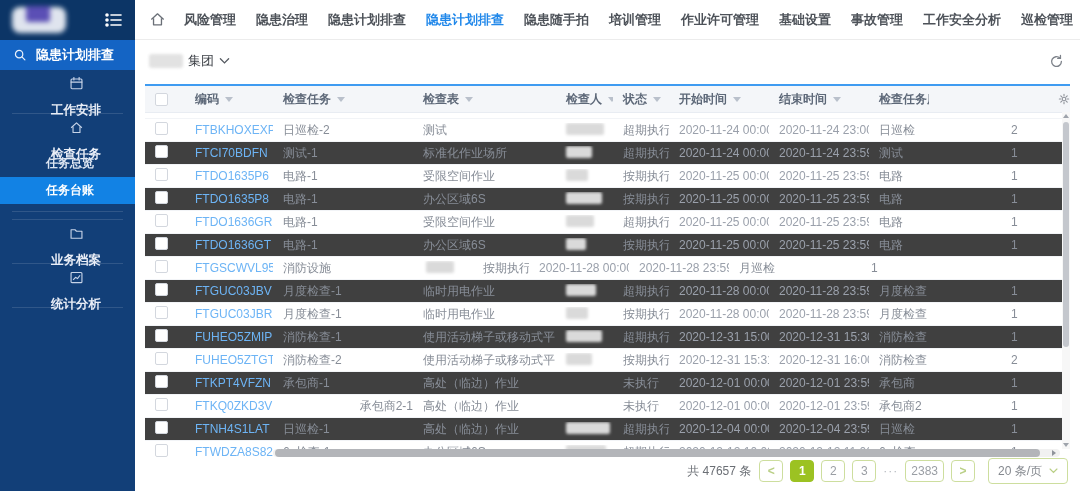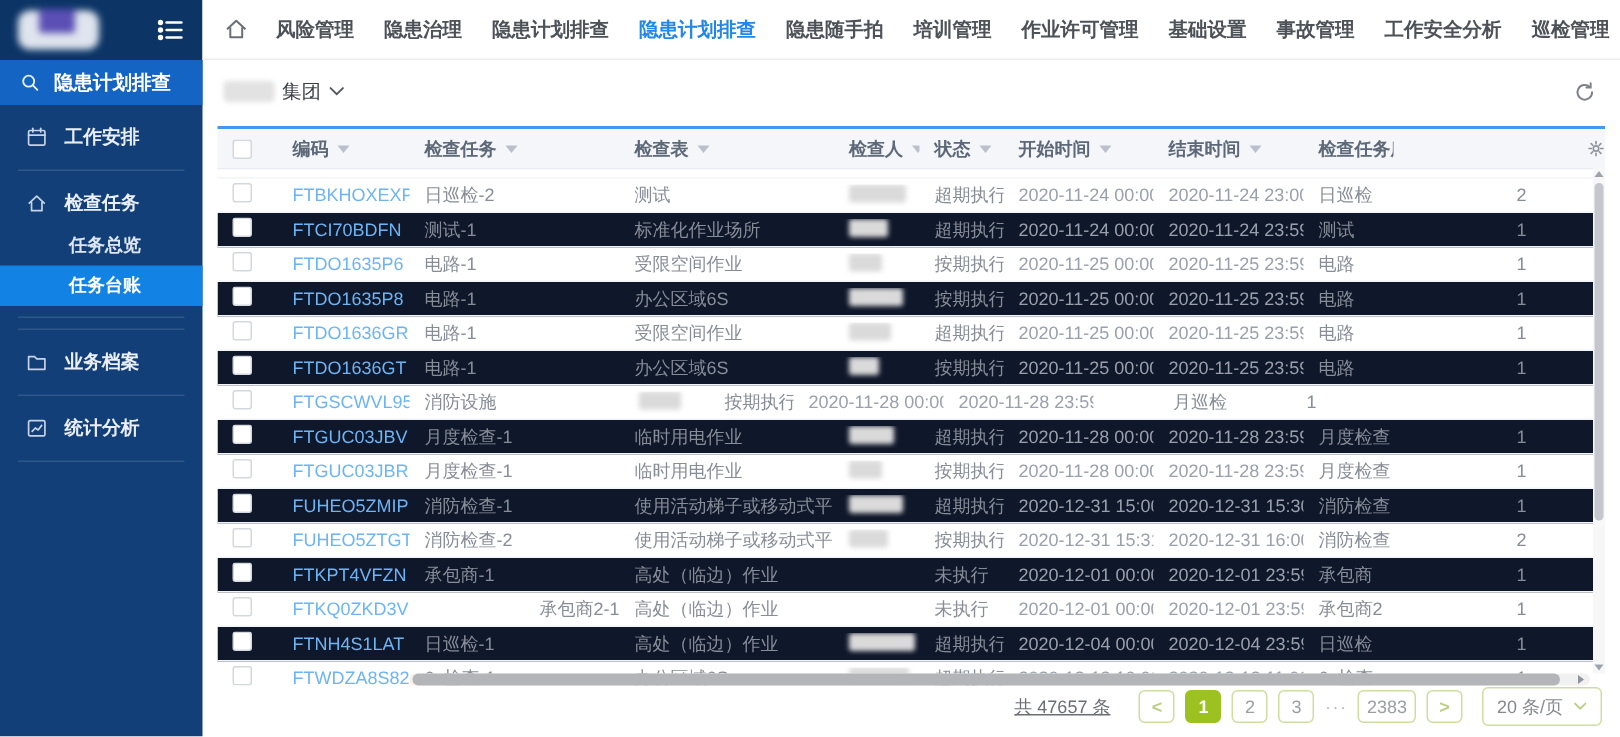--- a/index.html
+++ b/index.html
@@ -33,21 +33,21 @@
   
   .sidebar{position:absolute;top:40px;left:0;width:135px;height:451px;background:var(--sidebar-bg);z-index:4;}
   .module-header{
     height:30px;background:var(--module-bg);color:#fff;
     display:flex;align-items:center;gap:9px;padding-left:13px;
     font-size:13px;font-weight:700;cursor:pointer;
   }
   .module-header .ic{color:#eaf1fb;}
   .side-item{
     height:30px;display:flex;align-items:center;gap:11px;padding-left:17px;
-    color:#e9eef7;font-size:12.5px;font-weight:700;cursor:pointer;margin-top:6px;
+    color:#e9eef7;font-size:12.5px;font-weight:700;cursor:pointer;margin-top:6px;flex-direction:column;
   }
   .side-item .ic{color:#c7d4e8;}
   .side-sub{
     height:27px;display:flex;align-items:center;padding-left:46px;
     color:#dde6f2;font-size:12px;font-weight:700;cursor:pointer;
   }
   .side-sub.active{background:var(--active-blue);color:#fff;}
   .sdiv{height:1px;background:rgba(255,255,255,.13);margin:7px 12px 0 12px;}
 
   
@@ -65,21 +65,21 @@
     border-top:2px solid var(--header-border);background:#f4f6f9;border-bottom:1px solid #e8ecf2;
   }
   .th{display:flex;align-items:center;gap:6px;padding-left:10px;box-sizing:border-box;
       font-size:12px;font-weight:700;color:#5d6878;white-space:nowrap;overflow:hidden;flex:none;}
   .caret{width:0;height:0;border-left:4px solid transparent;border-right:4px solid transparent;
          border-top:5px solid #b9c0cb;flex:none;cursor:pointer;}
   .col-gear{position:absolute;right:0;top:7px;color:#8f939b;cursor:pointer;}
   .tbody{position:relative;overflow:hidden;height:344px;background:#fff;}
   .tr{display:flex;align-items:center;height:22px;border-bottom:1px solid #f2f4f7;
       font-size:12px;color:#878d97;}
-  .tr.striped{background:#0f172a;}
+  .tr.striped{background:#404040;}
   .tr.sliver{height:5px;background:#fff;}
   .td{padding-left:10px;box-sizing:border-box;white-space:nowrap;overflow:hidden;flex:none;}
   .td a{color:var(--link-blue);text-decoration:none;cursor:pointer;}
   .td.date{color:#9aa0ab;}
   .checkbox{width:13px;height:13px;border:1px solid #d3d7de;border-radius:2px;background:#fff;
             display:inline-block;box-sizing:border-box;cursor:pointer;}
   .th .checkbox{margin-left:0;}
   .checker-blob{height:12px;background:#dadada;border-radius:2px;filter:blur(1.6px);display:inline-block;}
 
   
@@ -88,21 +88,21 @@
   .varrow.up{top:2px;border-bottom:4px solid #9ea3ab;}
   .varrow.down{bottom:2px;border-top:4px solid #9ea3ab;}
   .vthumb{position:absolute;left:1px;top:10px;width:6px;height:225px;background:#c4c7cd;border-radius:3px;cursor:pointer;}
   .hscroll{position:absolute;left:128px;right:10px;bottom:0;height:8px;background:#f1f1f1;border-radius:4px;}
   .hthumb{position:absolute;left:2px;right:20px;top:0;height:8px;background:#b3b5b9;border-radius:4px;cursor:pointer;}
   .harrow{position:absolute;right:4px;top:1px;width:0;height:0;border-top:3px solid transparent;border-bottom:3px solid transparent;border-left:4px solid #8f939b;}
 
   
   .pagination{position:absolute;right:12px;bottom:7px;display:flex;align-items:center;gap:7px;
               font-size:12px;color:#6b6f75;}
-  .pg-total{margin-right:12px;text-decoration:underline;}
+  .pg-total{margin-right:1px;}
   .pg-btn{min-width:24px;height:22px;padding:0 5px;box-sizing:border-box;border:1px solid var(--pg-border);
           border-radius:4px;background:#fff;color:#9a9ea4;display:flex;align-items:center;justify-content:center;
           cursor:pointer;font-size:12px;}
   .pg-btn.arrow{color:#b9cf85;font-weight:700;}
   .pg-btn.active{background:var(--pg-green);border-color:var(--pg-green);color:#fff;font-weight:700;}
   .pg-ellipsis{color:#b3b7bd;letter-spacing:1px;}
   .pg-size{display:flex;align-items:center;gap:7px;height:24px;padding:0 9px;border:1px solid var(--pg-border);
            border-radius:4px;color:#85898f;margin-left:6px;cursor:pointer;}
   .pg-size .ic{color:#b9cf85;}
 </style>
@@ -347,21 +347,21 @@
           <div class="td" style="width: 60px;"><span>1</span></div>
         </div>
         <div class="tr">
           <div class="td" style="width: 40px;"><span class="checkbox"></span></div>
           <div class="td" style="width: 88px;"><a>FTGSCWVL95</a></div>
           <div class="td" style="width: 143px;"><span>消防设施</span></div>
           <div class="td" style="width: 57px;"><span class="checker-blob" style="width: 28px;"></span></div>
           <div class="td" style="width: 56px;"><span>按期执行</span></div>
           <div class="td date" style="width: 100px;"><span>2020-11-28 00:00:00</span></div>
           <div class="td date" style="width: 100px;"><span>2020-11-28 23:59:59</span></div>
-          <div class="td" style="width: 132px; text-align: center;"><span>月巡检</span></div>
+          <div class="td" style="width: 132px;"><span>月巡检</span></div>
           <div class="td" style="width: 60px;"><span>1</span></div>
         </div>
         <div class="tr striped">
           <div class="td" style="width: 40px;"><span class="checkbox"></span></div>
           <div class="td" style="width: 88px;"><a>FTGUC03JBV</a></div>
           <div class="td" style="width: 140px;"><span>月度检查-1</span></div>
           <div class="td" style="width: 143px;"><span>临时用电作业</span></div>
           <div class="td" style="width: 57px;"><span class="checker-blob" style="width: 30px;"></span></div>
           <div class="td" style="width: 56px;"><span>超期执行</span></div>
           <div class="td date" style="width: 100px;"><span>2020-11-28 00:00:00</span></div>

